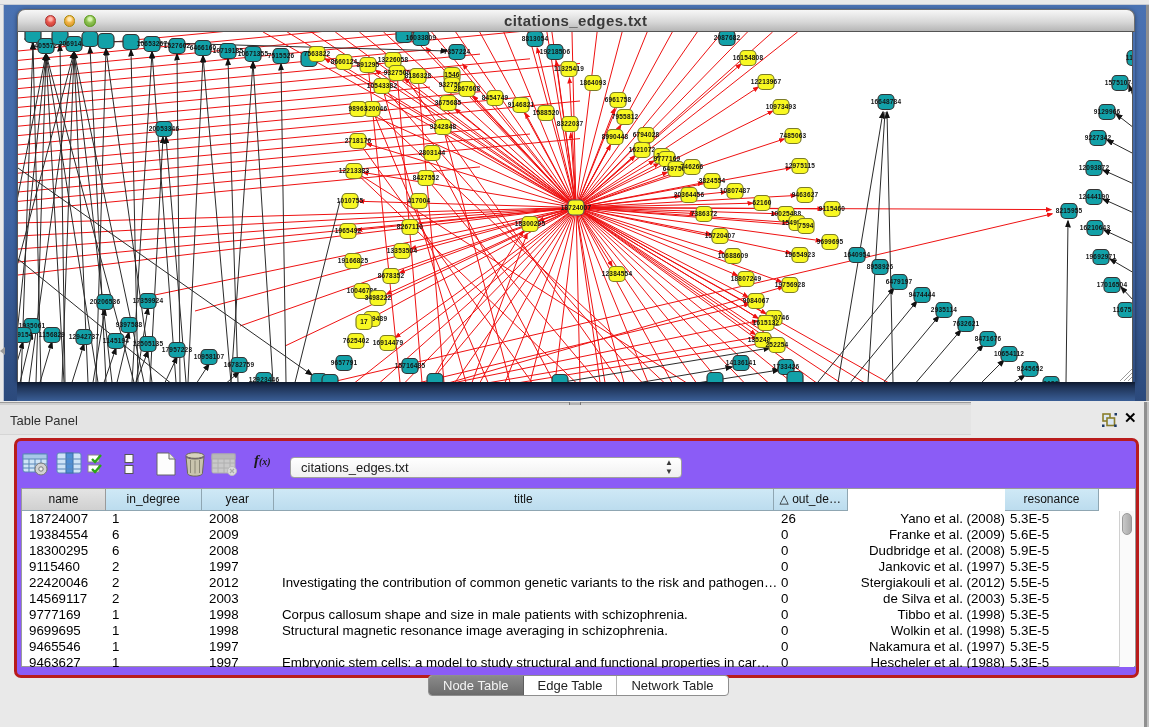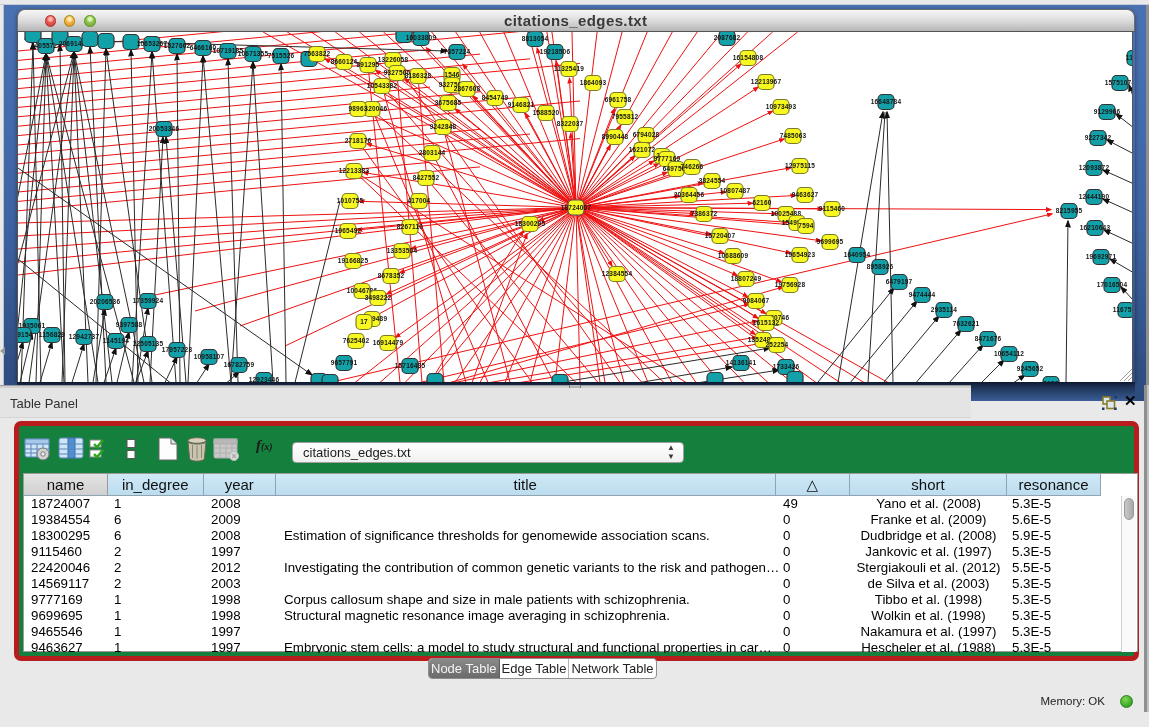--- a/index.html
+++ b/index.html
@@ -11,45 +11,45 @@
 #win{position:absolute;left:17px;top:9px;width:1117.5px;height:373px;border-radius:8px 8px 0 0;box-shadow:0 1px 4px rgba(0,0,0,.45)}
 #titlebar{position:absolute;left:0;top:0;width:100%;height:22.5px;border-radius:8px 8px 0 0;background:linear-gradient(#f7f7f7,#d9d9d9 55%,#b6b6b6);border:1px solid #6f6f6f;border-bottom:1px solid #545454}
 #titlebar .title{position:absolute;left:0;right:0;top:2px;text-align:center;font-size:15px;font-weight:bold;color:#3a3a3a;letter-spacing:.4px}
 .tl{position:absolute;top:5.3px;width:11.5px;height:11.5px;border-radius:50%}
 #tl1{left:26.5px;background:radial-gradient(circle at 50% 32%,#ffb3aa 0 18%,#e8564c 45%,#c33b32 100%);border:.5px solid #a33}
 #tl2{left:45.8px;background:radial-gradient(circle at 50% 32%,#ffe9b3 0 18%,#f2b143 45%,#cf8f2e 100%);border:.5px solid #a80}
 #tl3{left:66.3px;background:radial-gradient(circle at 50% 32%,#d8f4b0 0 18%,#8cc04f 45%,#6da33c 100%);border:.5px solid #591}
 #graph{position:absolute;left:0;top:22.5px;width:1116px;height:350.5px;background:#fff;border-left:1px solid #555;border-right:1px solid #555;overflow:hidden}
 #collapsearrow{position:absolute;left:0;top:347px;width:0;height:0;border-top:4px solid transparent;border-bottom:4px solid transparent;border-right:5px solid #9a9a9a}
 
-#tsec{position:absolute;left:0;top:385px;width:971px;height:326px;background:#e9e9e9}
+#tsec{position:absolute;left:0;top:402px;width:971px;height:326px;background:#e9e9e9}
 #divider{position:absolute;left:0;top:0;width:100%;height:3px;background:#d0d0d0;border-top:1px solid #9b9b9b}
 #tphead{position:absolute;left:0;top:3px;width:100%;height:30px;background:#e4e4e4;border-bottom:1px solid #d5d5d5}
 #tphead .t{position:absolute;left:10px;top:8px;font-size:13px;color:#303030}
 #floatico{position:absolute;left:1102px;top:8px;width:15px;height:14px}
 #closeico{position:absolute;left:1124px;top:4px;font-size:15px;font-weight:bold;color:#000}
-#panel{position:absolute;left:14px;top:36px;width:1125px;height:240px;background:#15803d;border:5px solid #b91c1c;border-radius:7px}
+#panel{position:absolute;left:14px;top:36px;width:1125px;height:240px;background:#8b5cf6;border:3px solid #b91c1c;border-radius:7px}
 #toolbar{position:absolute;left:0px;top:8px;height:32px;width:1100px}
 .ic{position:absolute;top:2px}
 #combo{position:absolute;left:273px;top:8px;width:392px;height:21px;background:linear-gradient(#fff,#f0f0f0);border:1px solid #9f9f9f;border-radius:4px;font-size:13px;color:#1a1a1a;line-height:19px;padding-left:10px}
 #combo .arr{position:absolute;right:8px;top:0px;font-size:8px;color:#3a3a3a;line-height:9px}
 #tbl{position:absolute;left:4px;top:47px;width:1115px;height:179px;background:#fff;border:1px solid #9a9a9a}
-#thead{position:absolute;left:0;top:0;width:1077px;height:21.5px;font-size:15px;color:#111}
+#thead{position:absolute;left:0;top:0;width:1077px;height:21.5px;font-size:12px;color:#111}
 #thead .h{position:absolute;top:0;height:21.5px;background:linear-gradient(#cfe9f6,#bcdcee);border-right:1px solid #8fa6b2;border-bottom:1px solid #8fa6b2;text-align:center;line-height:21px;overflow:hidden}
 #thead .hg{background:linear-gradient(#e4e4e4,#d0d0d0);border-right:1px solid #9a9a9a}
 #tbody{position:absolute;left:0;top:21.5px;width:1077px;height:157px;overflow:hidden;font-size:13.3px;color:#000}
 .tr{position:relative;height:16px;line-height:16px;white-space:nowrap}
 .tr div{position:absolute;top:0;height:16px;overflow:hidden}
 .c0{left:7px;width:90px}.c1{left:90px;width:85px}.c2{left:187px;width:62px}
 .c3{left:260px;width:498px}.c4{left:759px;width:64px}
-.c5{left:826px;width:157px;text-align:center}.c6{left:988px;width:86px}
+.c5{left:826px;width:157px;text-align:right}.c6{left:988px;width:86px}
 #vsb{position:absolute;right:1px;top:22px;width:15px;height:156px;background:#fafafa;border-left:1px solid #d0d0d0}
 #vsb .th{position:absolute;left:2px;top:2px;width:10px;height:22px;background:linear-gradient(90deg,#c9c9c9,#a8a8a8);border-radius:5px;border:.5px solid #999}
 #tabs{position:absolute;left:428px;top:272.5px;height:21px;display:flex;border:1px solid #8e8e8e;border-radius:4px;overflow:hidden;background:#fff;font-size:13px}
-#tabs .tab{padding:0 2px;line-height:20px;color:#222;border-right:1px solid #b5b5b5}
+#tabs .tab{padding:0 14px;line-height:20px;color:#222;border-right:1px solid #b5b5b5}
 #tabs .sel{background:linear-gradient(#8a8a8a,#6b6b6b);color:#f4f4f4;border-right:1px solid #5e5e5e}
 #tabs .tab:last-child{border-right:none}
 #statusbar{position:absolute;left:0;top:306px;width:1149px;height:20px}
 #statusbar .m{position:absolute;right:44px;top:4px;font-size:11.5px;color:#222}
 #memdot{position:absolute;right:16px;top:4px;width:13px;height:13px;border-radius:50%;background:radial-gradient(circle at 40% 30%,#7fd74f,#35a825 70%);border:1px solid #2c7d1e}
 </style></head><body>
 <div id="stage">
   <div id="netbg"></div>
   <div id="leftstrip"></div>
   <div id="rightgray"></div>
@@ -614,45 +614,43 @@
           <div class="ic" style="left:237px;top:3px;width:30px;font-size:15px;color:#1a1a1a;font-style:italic;font-weight:bold;font-family:'Liberation Serif',serif">f<span style="font-size:10px">(x)</span></div>
           <div id="combo">citations_edges.txt<span class="arr">▲<br>▼</span></div>
         </div>
       <div id="tbl">
         <div id="thead">
           <div class="h hg" style="left:0;width:84px">name</div>
           <div class="h" style="left:84px;width:95.5px">in_degree</div>
           <div class="h" style="left:179.5px;width:72.5px">year</div>
           <div class="h" style="left:252px;width:499.5px">title</div>
           <div class="h" style="left:751.5px;width:74.5px">△ out_de…</div>
-          <div class="h" style="left:826px;width:157px">short</div>
           <div class="h" style="left:983px;width:94px">resonance</div>
         </div>
         <div id="tbody">
             <div class="tr">
               <div class="c0">18724007</div>
               <div class="c1">1</div>
               <div class="c2">2008</div>
-              <div class="c4">49</div>
+              <div class="c4">26</div>
               <div class="c5">Yano et al. (2008)</div>
               <div class="c6">5.3E-5</div>
             </div>
             <div class="tr">
               <div class="c0">19384554</div>
               <div class="c1">6</div>
               <div class="c2">2009</div>
               <div class="c4">0</div>
               <div class="c5">Franke et al. (2009)</div>
               <div class="c6">5.6E-5</div>
             </div>
             <div class="tr">
               <div class="c0">18300295</div>
               <div class="c1">6</div>
               <div class="c2">2008</div>
-              <div class="c3">Estimation of significance thresholds for genomewide association scans.</div>
               <div class="c4">0</div>
               <div class="c5">Dudbridge et al. (2008)</div>
               <div class="c6">5.9E-5</div>
             </div>
             <div class="tr">
               <div class="c0">9115460</div>
               <div class="c1">2</div>
               <div class="c2">1997</div>
               <div class="c4">0</div>
               <div class="c5">Jankovic et al. (1997)</div>
@@ -714,20 +712,16 @@
         <div id="vsb">
             <div class="th"></div>
           </div>
       </div>
     </div>
     <div id="tabs">
       <div class="tab sel">Node Table</div>
       <div class="tab">Edge Table</div>
       <div class="tab">Network Table</div>
     </div>
-    <div id="statusbar">
-        <span class="m">Memory: OK</span>
-        <div id="memdot"></div>
-      </div>
     <div style="position:absolute;left:1143.5px;top:0;width:3.5px;height:327px;background:#8f8f8f"></div>
     <div style="position:absolute;left:1147px;top:0;width:2px;height:327px;background:#c2c2c2"></div>
   </div>
 </div>
 
 </body></html>

